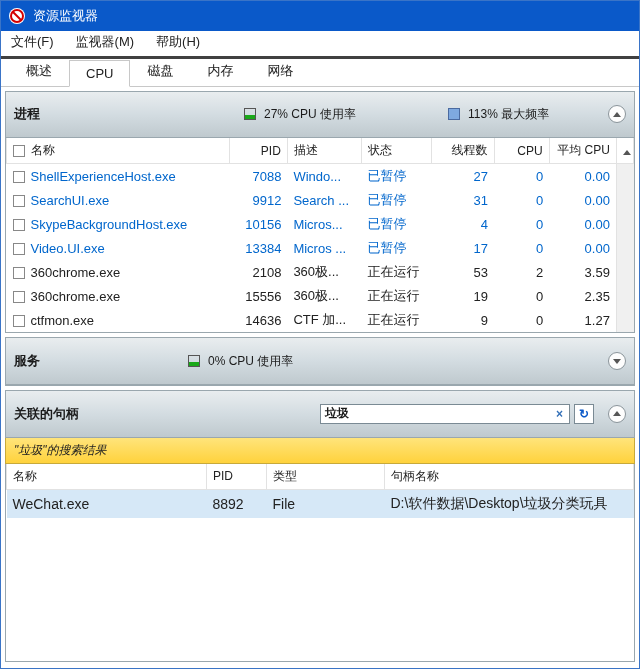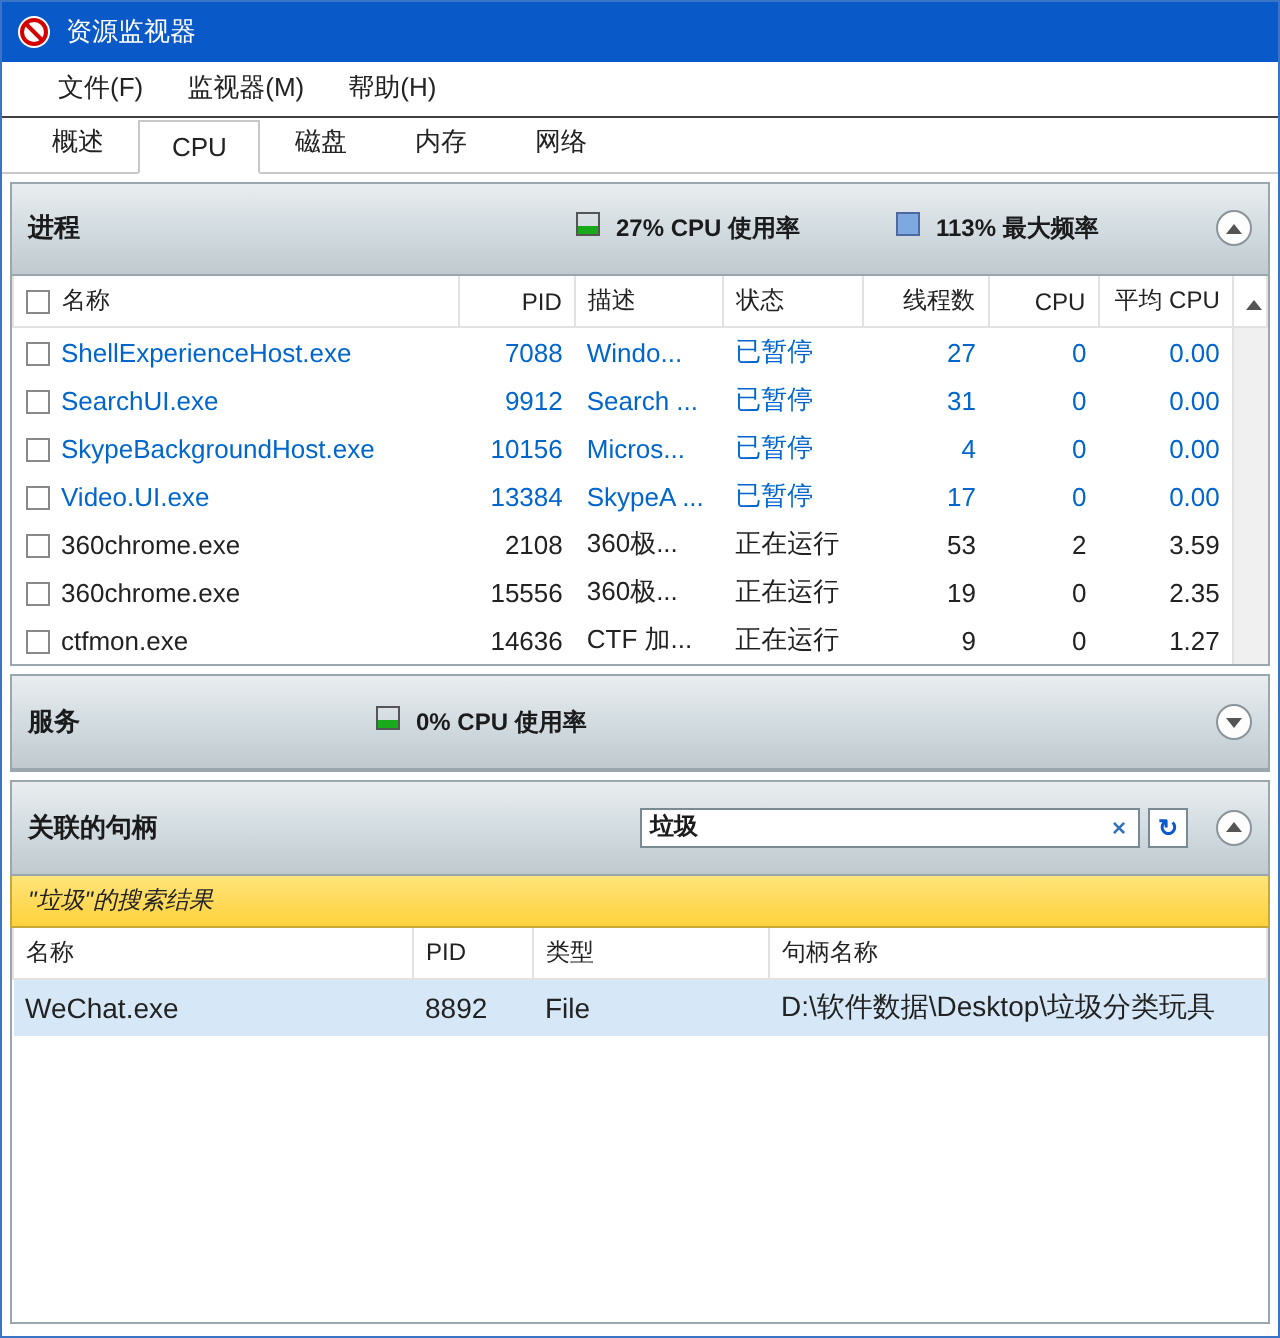--- a/index.html
+++ b/index.html
@@ -5,30 +5,30 @@
   * { box-sizing: border-box; }
   html, body { margin: 0; padding: 0; font-family: "Microsoft YaHei", "Segoe UI", sans-serif; font-size: 13px; color: #222; background: #fff; }
   .app { width: 640px; height: 669px; border: 1px solid #3a74c7; display: flex; flex-direction: column; background: #fff; }
   
   .titlebar { height: 30px; background: #0a59c9; color: #fff; display: flex; align-items: center; padding: 0 8px; }
   .titlebar .icon { width: 16px; height: 16px; border-radius: 50%; background: #fff; display: flex; align-items: center; justify-content: center; margin-right: 8px; }
   .titlebar .icon::before { content: ""; width: 10px; height: 10px; border: 2px solid #d40000; border-radius: 50%; transform: rotate(45deg); position: relative; }
   .titlebar .icon::after { content: ""; position: absolute; width: 12px; height: 2px; background: #d40000; transform: rotate(45deg); }
   .titlebar .title { font-size: 13px; }
   
-  .menubar { height: 28px; display: flex; align-items: center; padding: 0 24px; gap: 14px; background: #fff; border-bottom: 1px solid #404040; }
+  .menubar { height: 28px; display: flex; padding: 0 6px; gap: 14px; background: #fff; border-bottom: 3px solid #404040; }
   .menubar .menu { padding: 2px 4px; cursor: default; }
   
   .tabs { height: 28px; display: flex; align-items: flex-end; padding: 0 8px; background: #fff; border-bottom: 1px solid #c8c8c8; position: relative; }
   .tab { padding: 5px 16px; font-size: 13px; cursor: default; border: 1px solid transparent; background: transparent; color: #222; }
   .tab.active { background: #fff; border: 1px solid #c8c8c8; border-bottom: 1px solid #fff; position: relative; top: 1px; }
   
   .section-header { height: 48px; background: linear-gradient(to bottom, #e9edef 0%, #d3dce1 50%, #bfc9ce 100%); border: 1px solid #9aa7ae; display: flex; align-items: center; padding: 0 8px; font-weight: bold; color: #1b1b1b; position: relative; margin: 4px 4px 0 4px; }
   .section-header .spacer { flex: 1; }
-  .section-header .stat { display: flex; gap: 8px; font-weight: bold; font-size: 12px; min-width: 160px; }
+  .section-header .stat { display: flex; align-items: center; gap: 8px; font-weight: normal; font-size: 12px; min-width: 160px; margin-left: 44px; }
   .ledbox { width: 12px; height: 12px; display: inline-block; border: 1px solid #555; position: relative; }
   .ledbox.green::after { content: ""; position: absolute; left: 0; bottom: 0; width: 100%; height: 40%; background: #1aa91a; }
   .ledbox.blue { border-color: #4a6aa0; }
   .ledbox.blue::after { content: ""; position: absolute; left: 0; bottom: 0; width: 100%; height: 100%; background: #7ea9e0; }
   .collapse-btn { width: 18px; height: 18px; border: 1px solid #8a949a; border-radius: 50%; background: #fdfdfd; display: flex; align-items: center; justify-content: center; cursor: default; }
   .chev { width: 0; height: 0; }
   .chev.down { border-left: 4px solid transparent; border-right: 4px solid transparent; border-top: 5px solid #555; }
   .chev.up { border-left: 4px solid transparent; border-right: 4px solid transparent; border-bottom: 5px solid #555; }
   
   .table-frame { margin: 0 4px; border: 1px solid #9aa7ae; border-top: none; background: #fff; }
@@ -151,21 +151,21 @@
             <td class="link">Micros...</td>
             <td class="link">已暂停</td>
             <td class="right link">4</td>
             <td class="right link">0</td>
             <td class="right link">0.00</td>
             <td class="scrollcol scrollcell"></td>
           </tr>
           <tr>
             <td class="link"><span class="chk"></span>Video.UI.exe</td>
             <td class="right link">13384</td>
-            <td class="link">SkypeA ...</td>
+            <td class="link">Micros ...</td>
             <td class="link">已暂停</td>
             <td class="right link">17</td>
             <td class="right link">0</td>
             <td class="right link">0.00</td>
             <td class="scrollcol scrollcell"></td>
           </tr>
           <tr>
             <td class=""><span class="chk"></span>360chrome.exe</td>
             <td class="right ">2108</td>
             <td class="">360极...</td>

